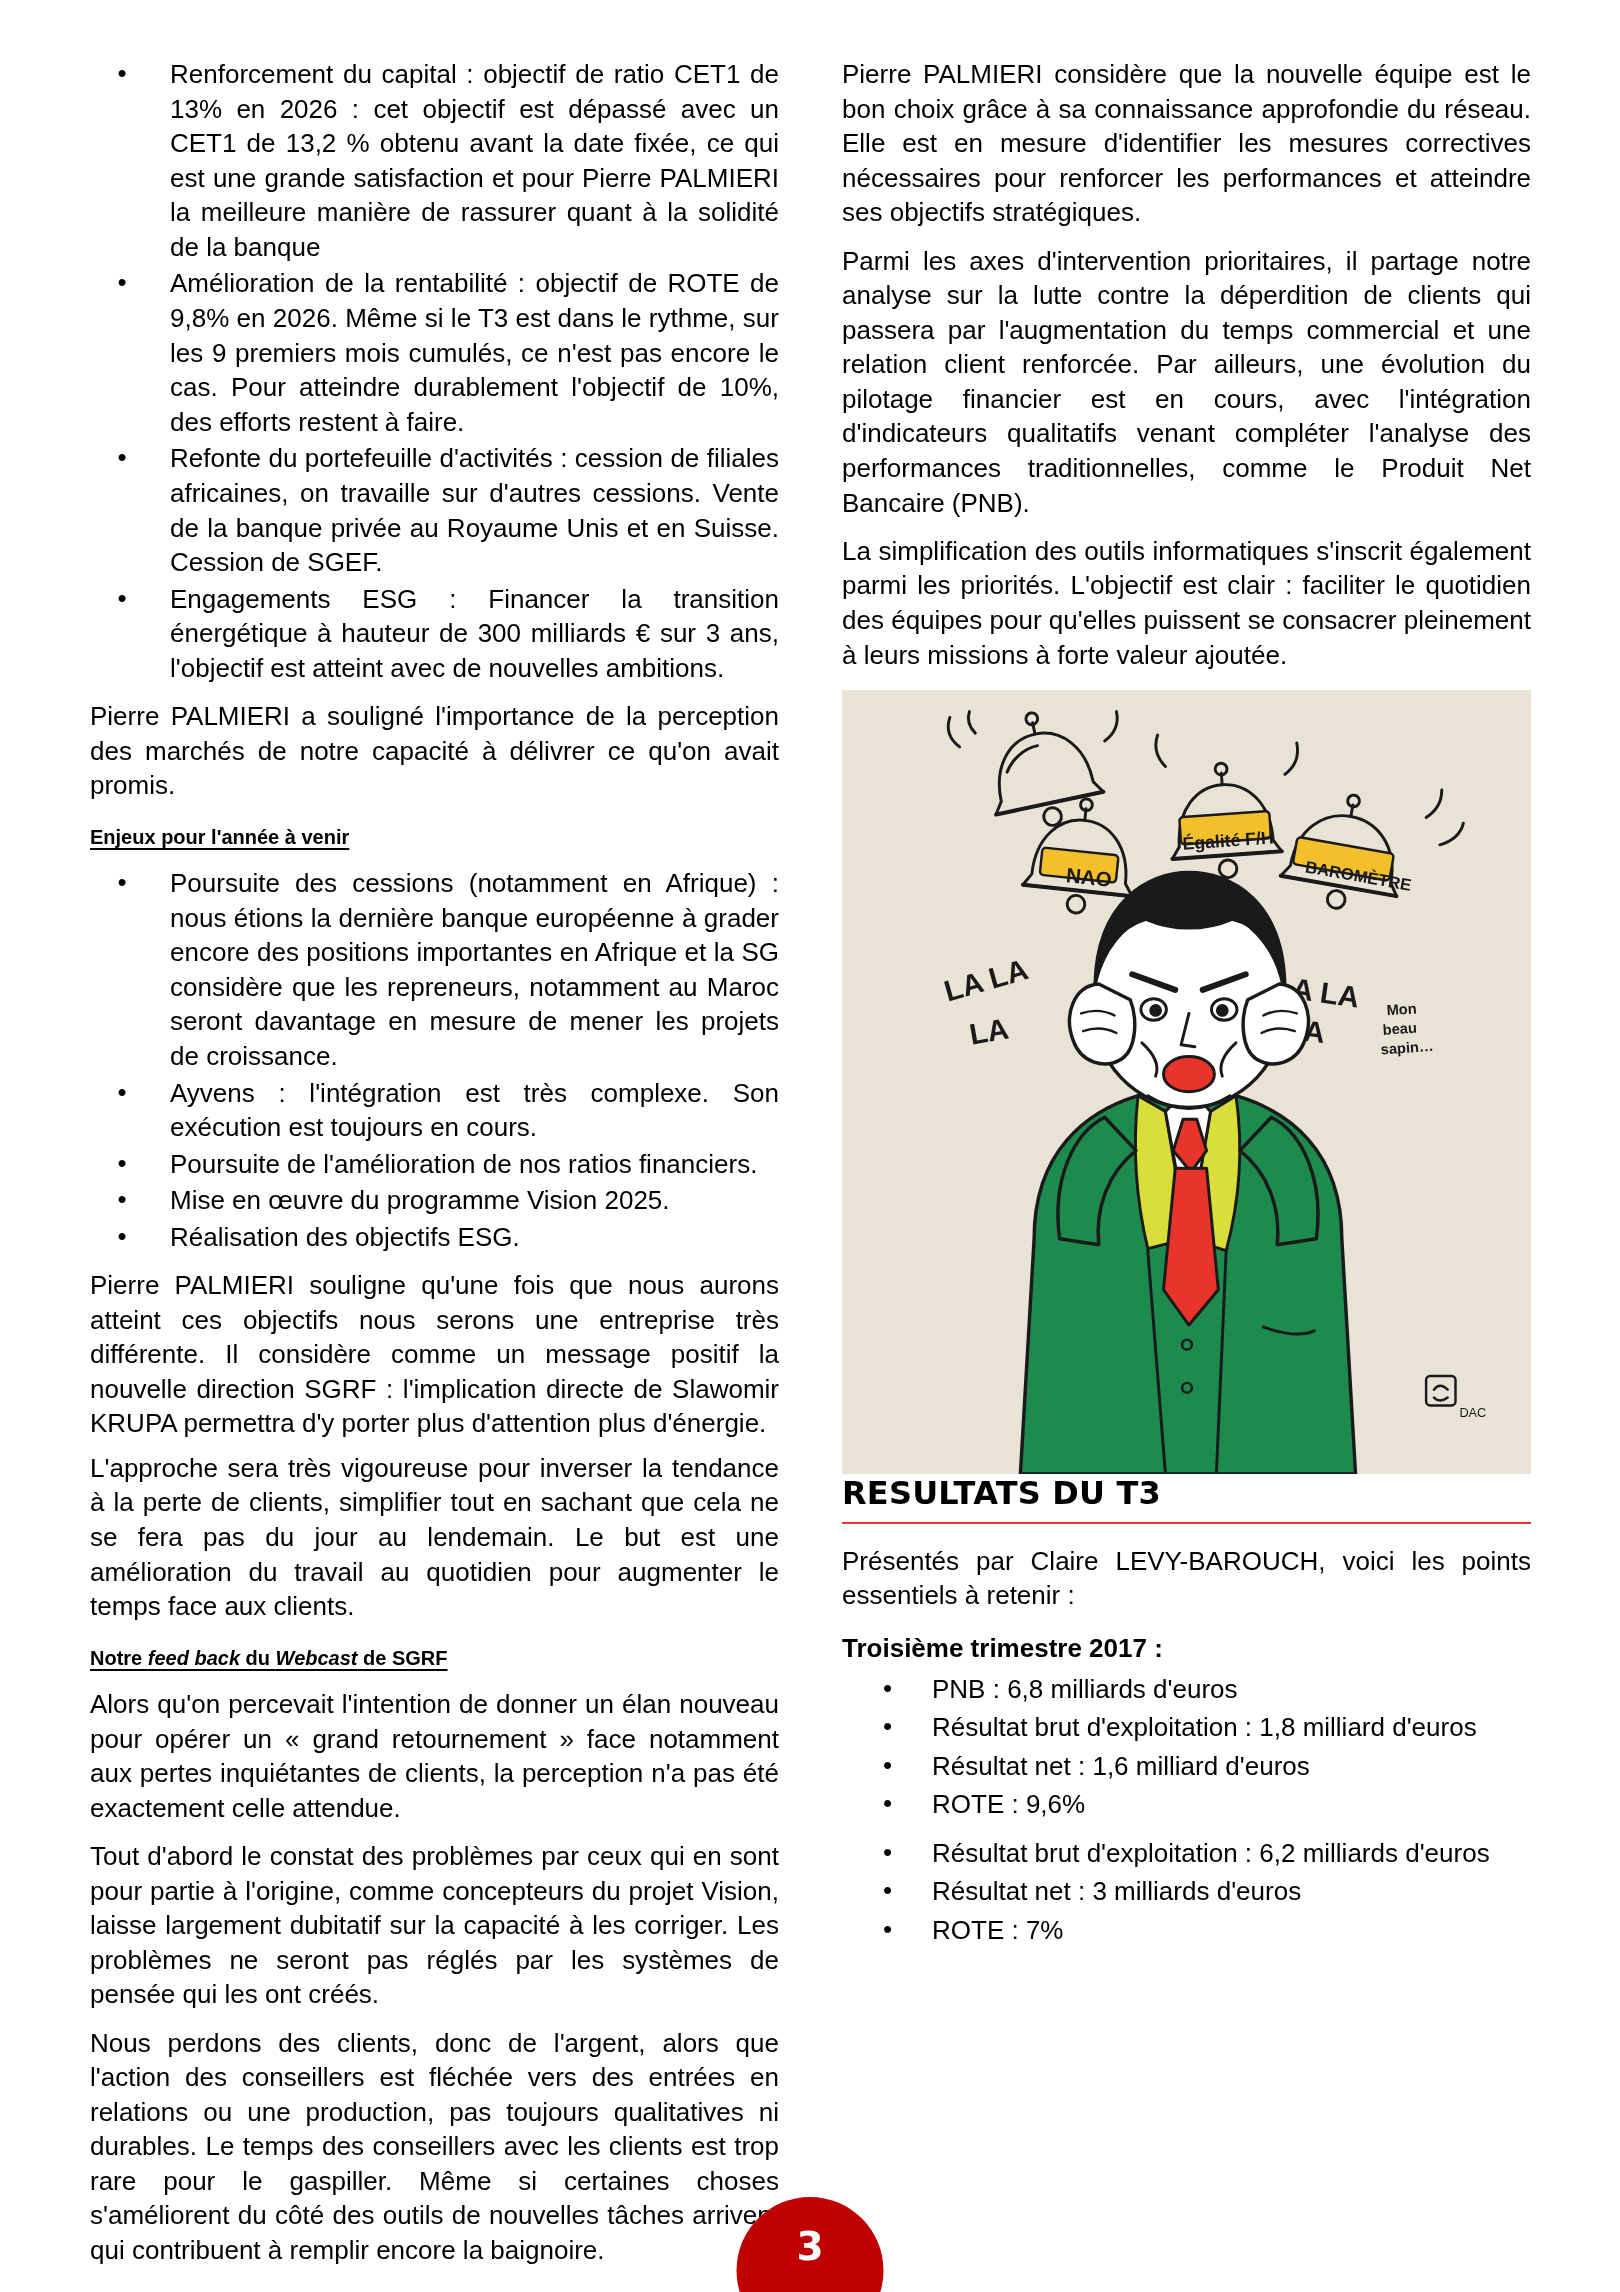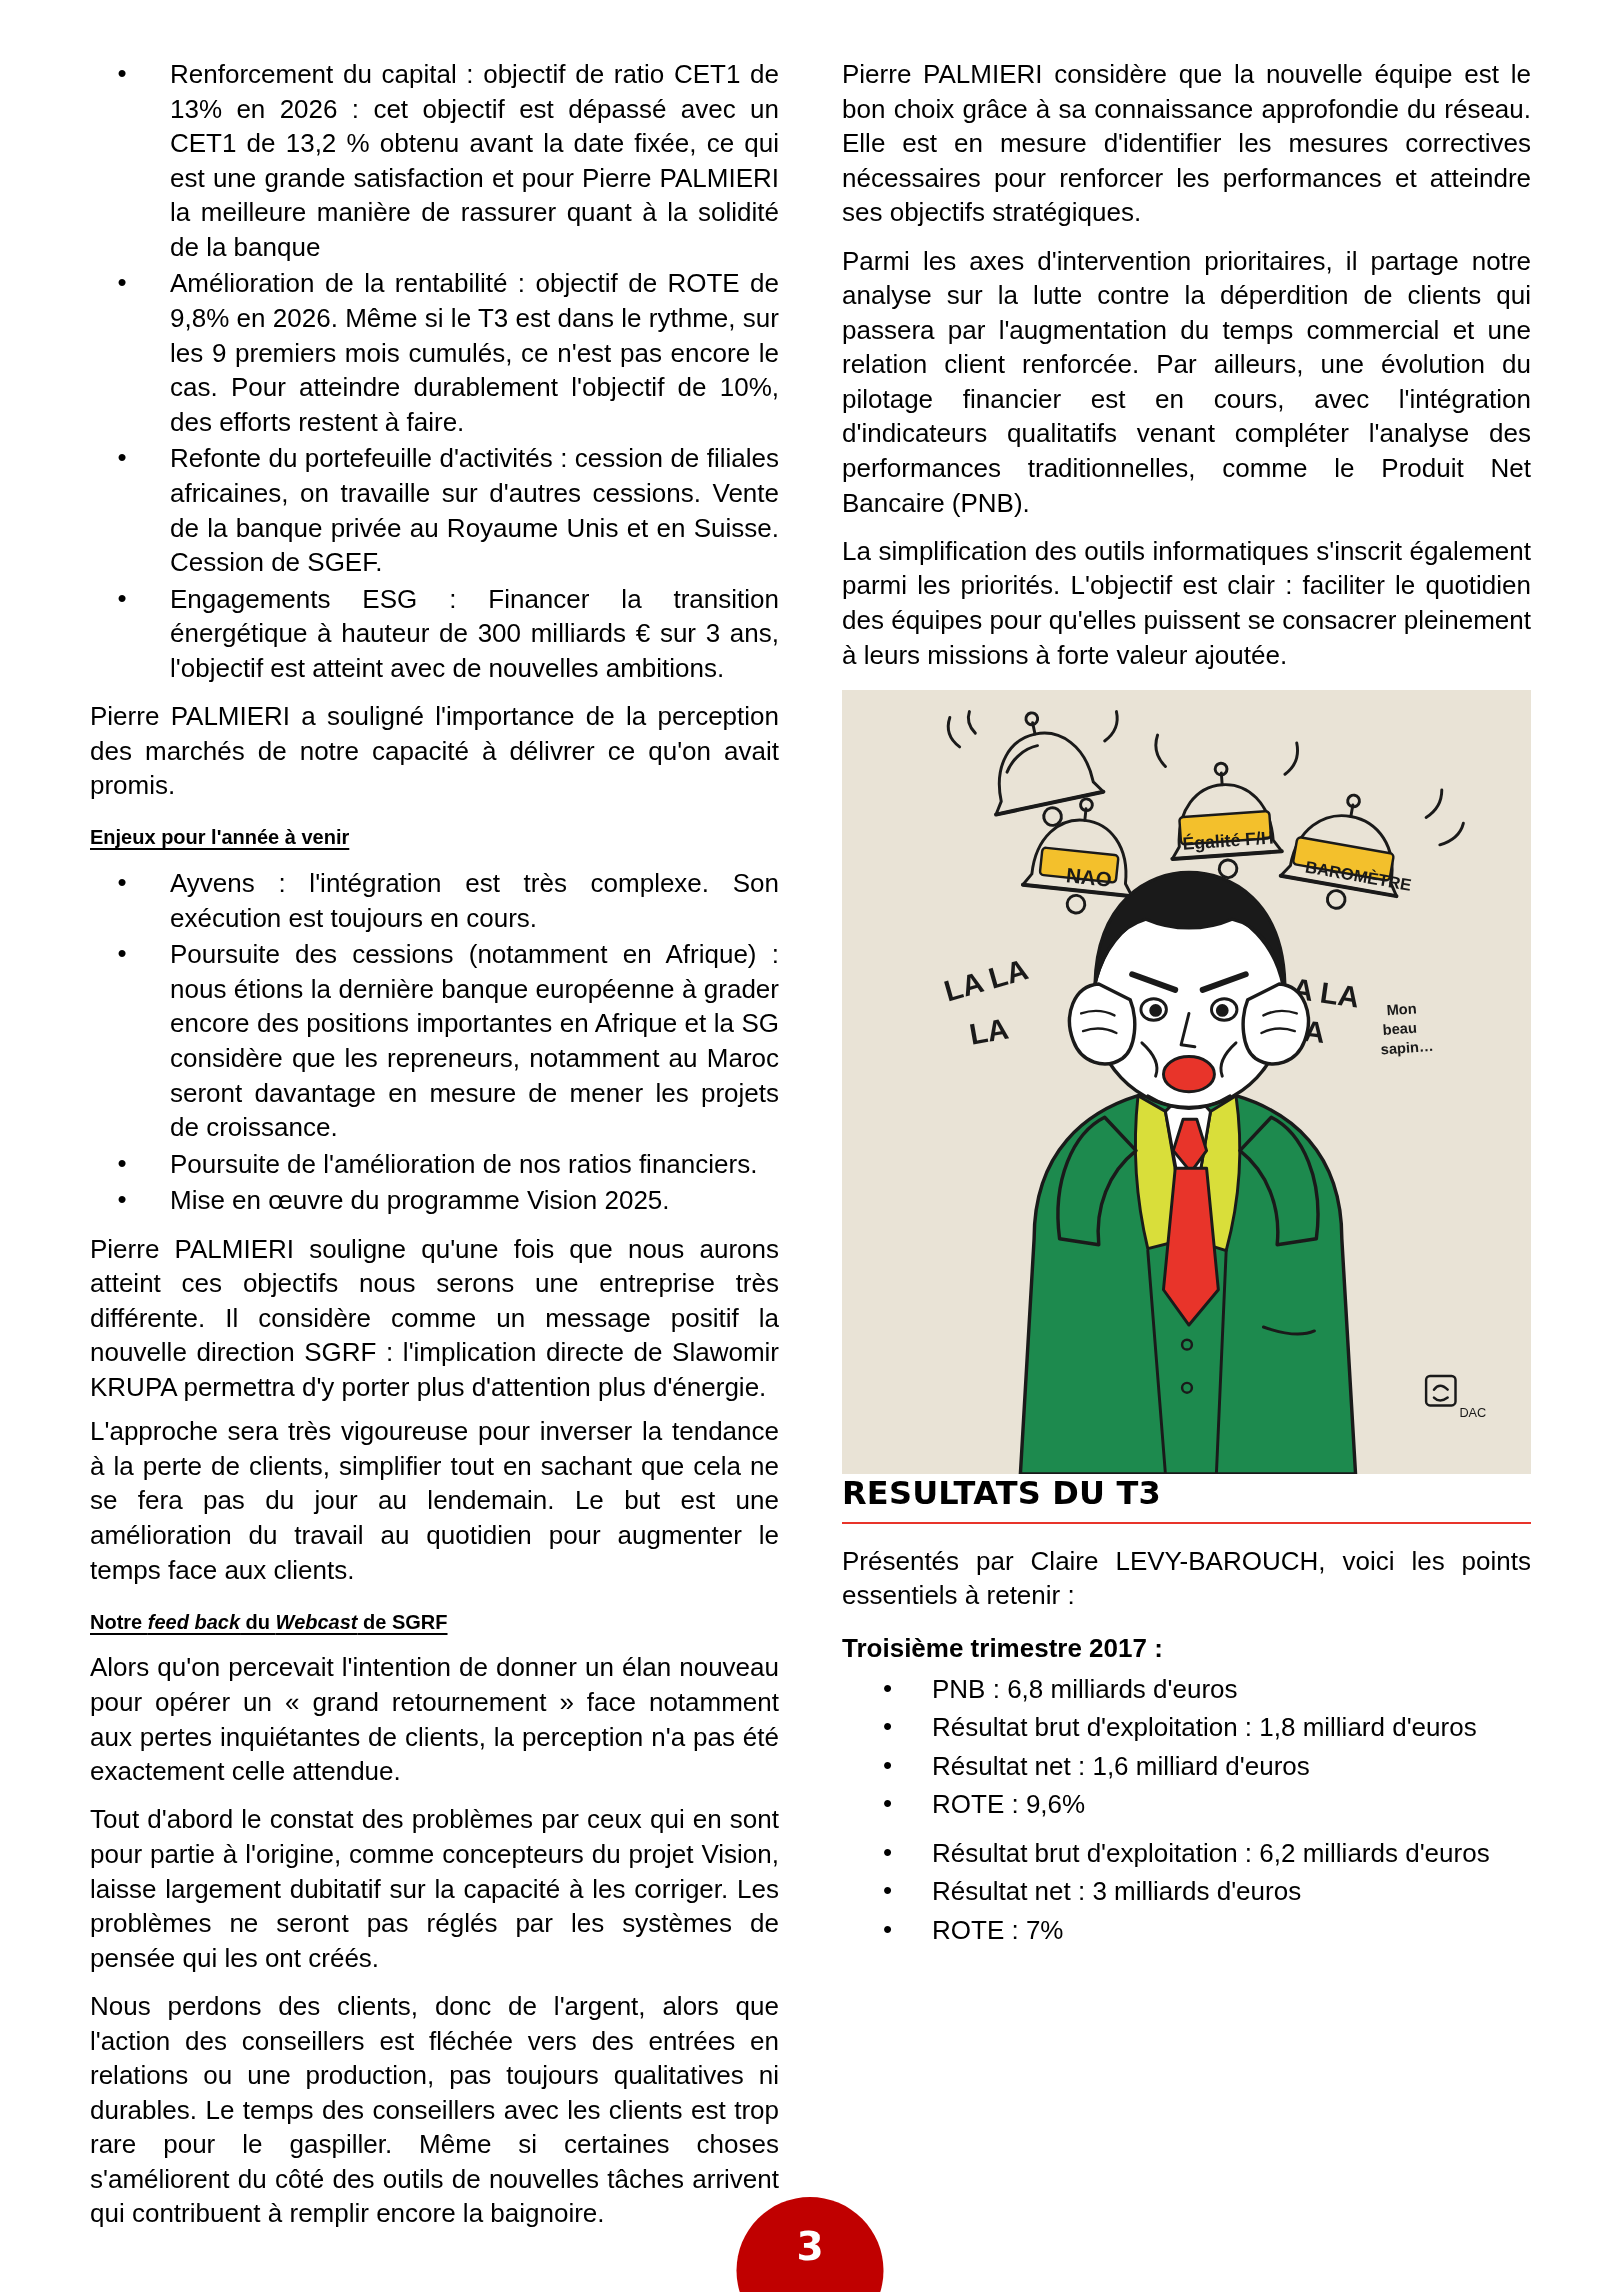--- a/index.html
+++ b/index.html
@@ -158,24 +158,25 @@
         <li>Amélioration de la rentabilité : objectif de ROTE de 9,8% en 2026. Même si le T3 est dans le rythme, sur les 9 premiers mois cumulés, ce n'est pas encore le cas. Pour atteindre durablement l'objectif de 10%, des efforts restent à faire.</li>
         <li>Refonte du portefeuille d'activités :  cession de filiales africaines, on travaille sur d'autres cessions. Vente de la banque privée au Royaume Unis et en Suisse. Cession de SGEF.</li>
         <li>Engagements ESG :  Financer la transition énergétique à hauteur de 300 milliards € sur 3 ans, l'objectif est atteint avec de nouvelles ambitions.</li>
       </ul>
 
       <p class="body">Pierre PALMIERI a souligné l'importance de la perception des marchés de notre capacité à délivrer ce qu'on avait promis.</p>
 
       <h3 class="underlined">Enjeux pour l'année à venir</h3>
 
       <ul class="bullets">
+        <li>Poursuite des cessions (notamment en Afrique) : nous étions la dernière banque européenne à grader encore des positions importantes en Afrique et la SG considère que les repreneurs, notamment au Maroc seront davantage en mesure de mener les projets de croissance.</li>
         <li>Ayvens : l'intégration est très complexe. Son exécution est toujours en cours.</li>
-        <li>Poursuite des cessions (notamment en Afrique) : nous étions la dernière banque européenne à grader encore des positions importantes en Afrique et la SG considère que les repreneurs, notamment au Maroc seront davantage en mesure de mener les projets de croissance.</li>
         <li>Poursuite de l'amélioration de nos ratios financiers.</li>
         <li>Mise en œuvre du programme Vision 2025.</li>
+        <li>Réalisation des objectifs ESG.</li>
       </ul>
 
       <p class="body tight">Pierre PALMIERI souligne qu'une fois que nous aurons atteint ces objectifs nous serons une entreprise très différente.  Il considère comme un message positif la nouvelle direction SGRF : l'implication directe de Slawomir KRUPA permettra d'y porter plus d'attention plus d'énergie.</p>
       <p class="body">L'approche sera très vigoureuse pour inverser la tendance à la perte de clients, simplifier tout en sachant que cela ne se fera pas du jour au lendemain. Le but est une amélioration du travail au quotidien pour augmenter le temps face aux clients.</p>
 
       <h3 class="underlined"><span>Notre </span><span class="ital">feed back</span><span> du </span><span class="ital">Webcast</span><span> de SGRF</span></h3>
 
       <p class="body">Alors qu'on percevait l'intention de donner un élan nouveau pour opérer un « grand retournement » face notamment aux pertes inquiétantes de clients, la perception n'a pas été exactement celle attendue.</p>
       <p class="body">Tout d'abord le constat des problèmes par ceux qui en sont pour partie à l'origine, comme concepteurs du projet Vision, laisse largement dubitatif sur la capacité à les corriger. Les problèmes ne seront pas réglés par les systèmes de pensée qui les ont créés.</p>
       <p class="body">Nous perdons des clients, donc de l'argent, alors que l'action des conseillers est fléchée vers des entrées en relations ou une production, pas toujours qualitatives ni durables. Le temps des conseillers avec les clients est trop rare pour le gaspiller. Même si certaines choses s'améliorent du côté des outils de nouvelles tâches arrivent qui contribuent à remplir encore la baignoire.</p>

